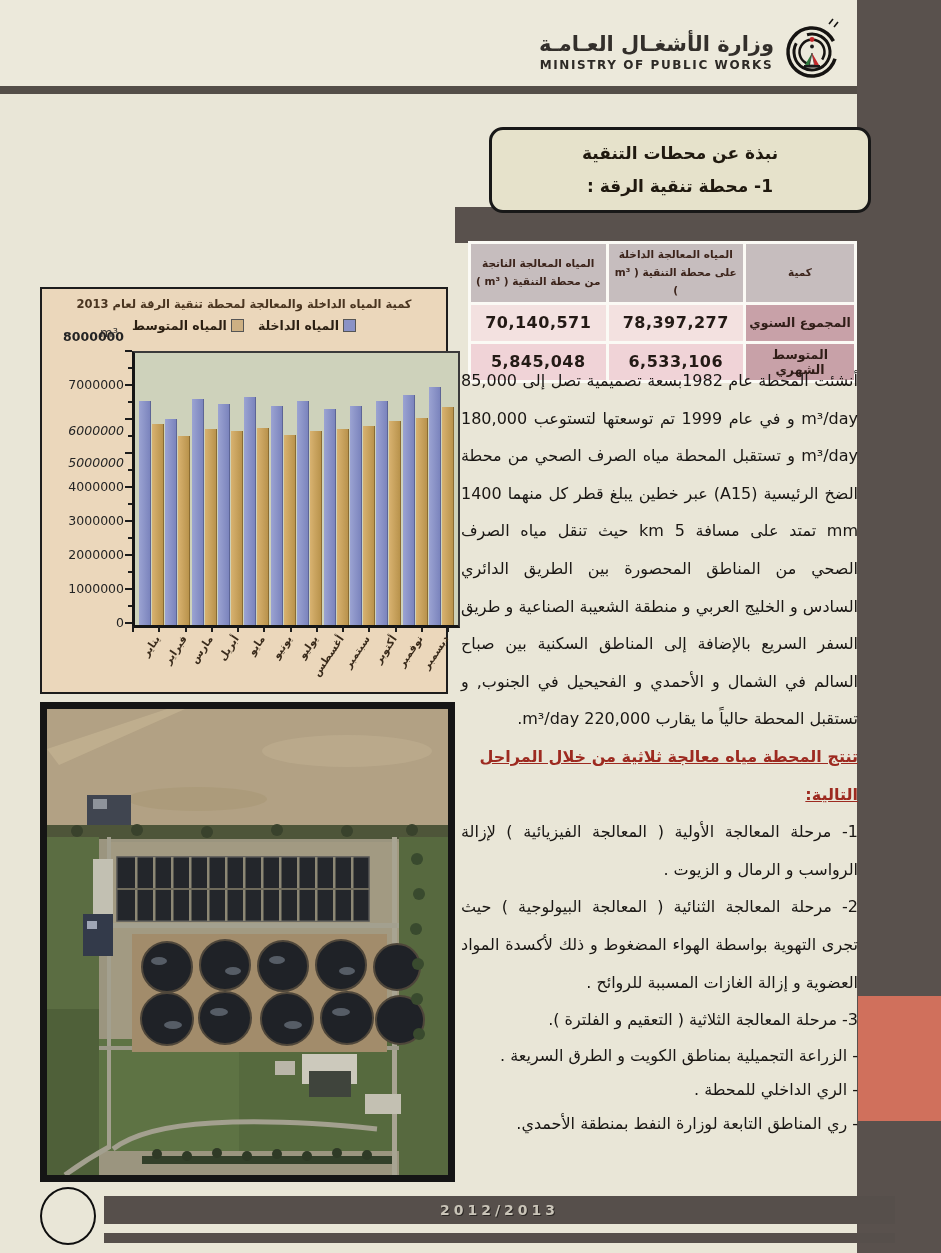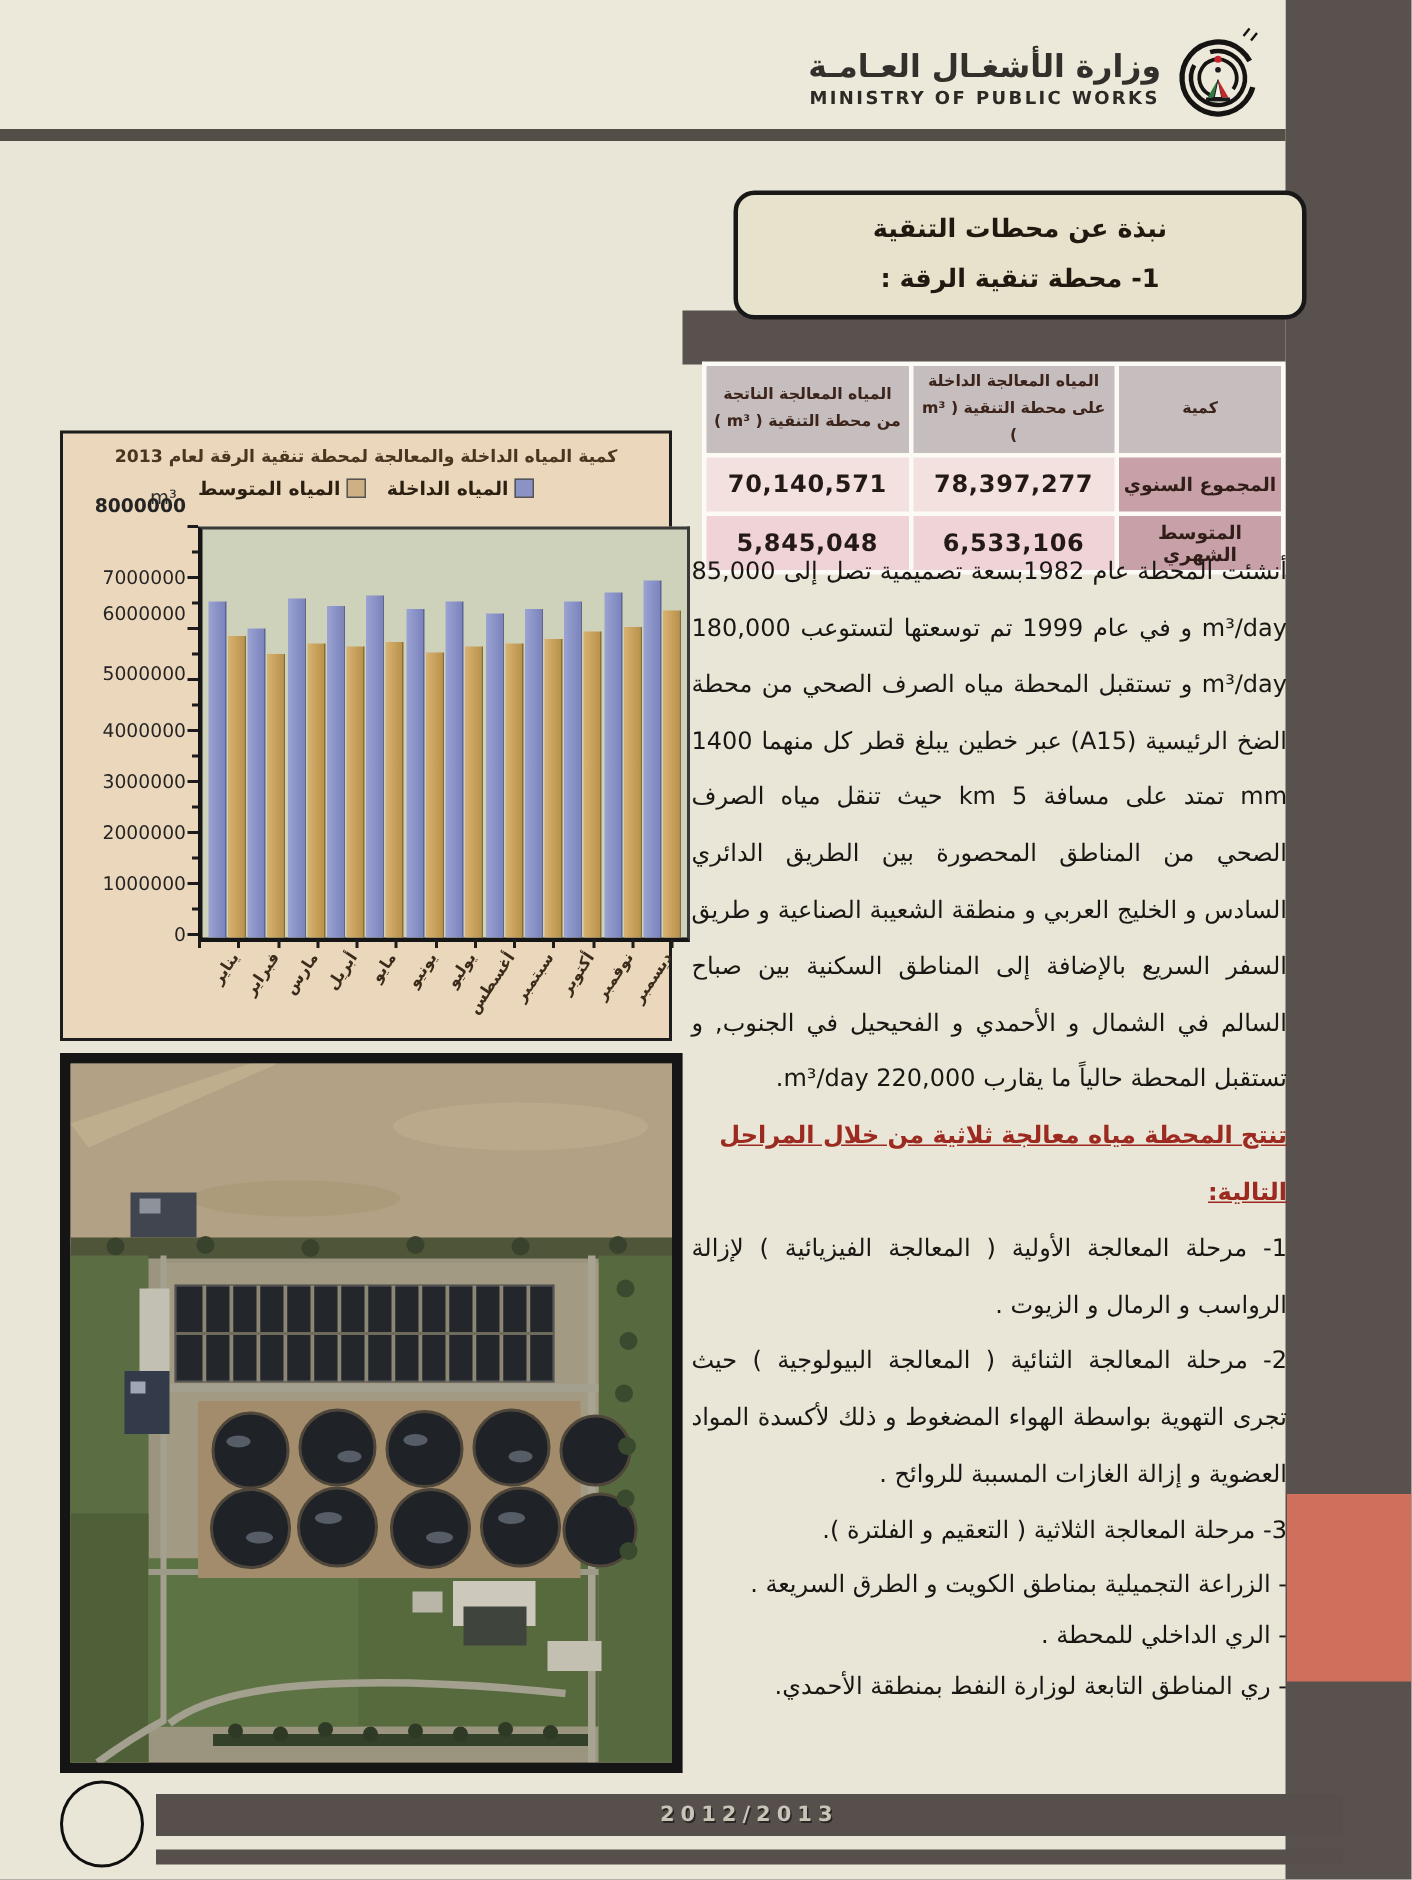--- a/index.html
+++ b/index.html
@@ -199,22 +199,22 @@
           <div class="bar bar-in" style="height: 230px;"></div>
           <div class="bar bar-out" style="height: 207px;"></div>
         </div>
         <div class="bar-group">
           <div class="bar bar-in" style="height: 238px;"></div>
           <div class="bar bar-out" style="height: 218px;"></div>
         </div>
       </div>
   <div class="ytick" style="top: 40px; font-weight: bold;">8000000</div>
       <div class="ytick" style="top: 88px;">7000000</div>
-      <div class="ytick" style="top: 112px;">6000000</div>
-      <div class="ytick" style="top: 152px;">5000000</div>
+      <div class="ytick" style="top: 134px; font-style: italic;">6000000</div>
+      <div class="ytick" style="top: 166px; font-style: italic;">5000000</div>
       <div class="ytick" style="top: 190px;">4000000</div>
       <div class="ytick" style="top: 224px;">3000000</div>
       <div class="ytick" style="top: 258px;">2000000</div>
       <div class="ytick" style="top: 292px;">1000000</div>
       <div class="ytick" style="top: 326px;">0</div>
       <div class="ymark" style="left: 83px; width: 7px; top: 61px;"></div>
       <div class="ymark" style="left: 86px; width: 4px; top: 78px;"></div>
       <div class="ymark" style="left: 83px; width: 7px; top: 95px;"></div>
       <div class="ymark" style="left: 86px; width: 4px; top: 112px;"></div>
       <div class="ymark" style="left: 83px; width: 7px; top: 129px;"></div>

